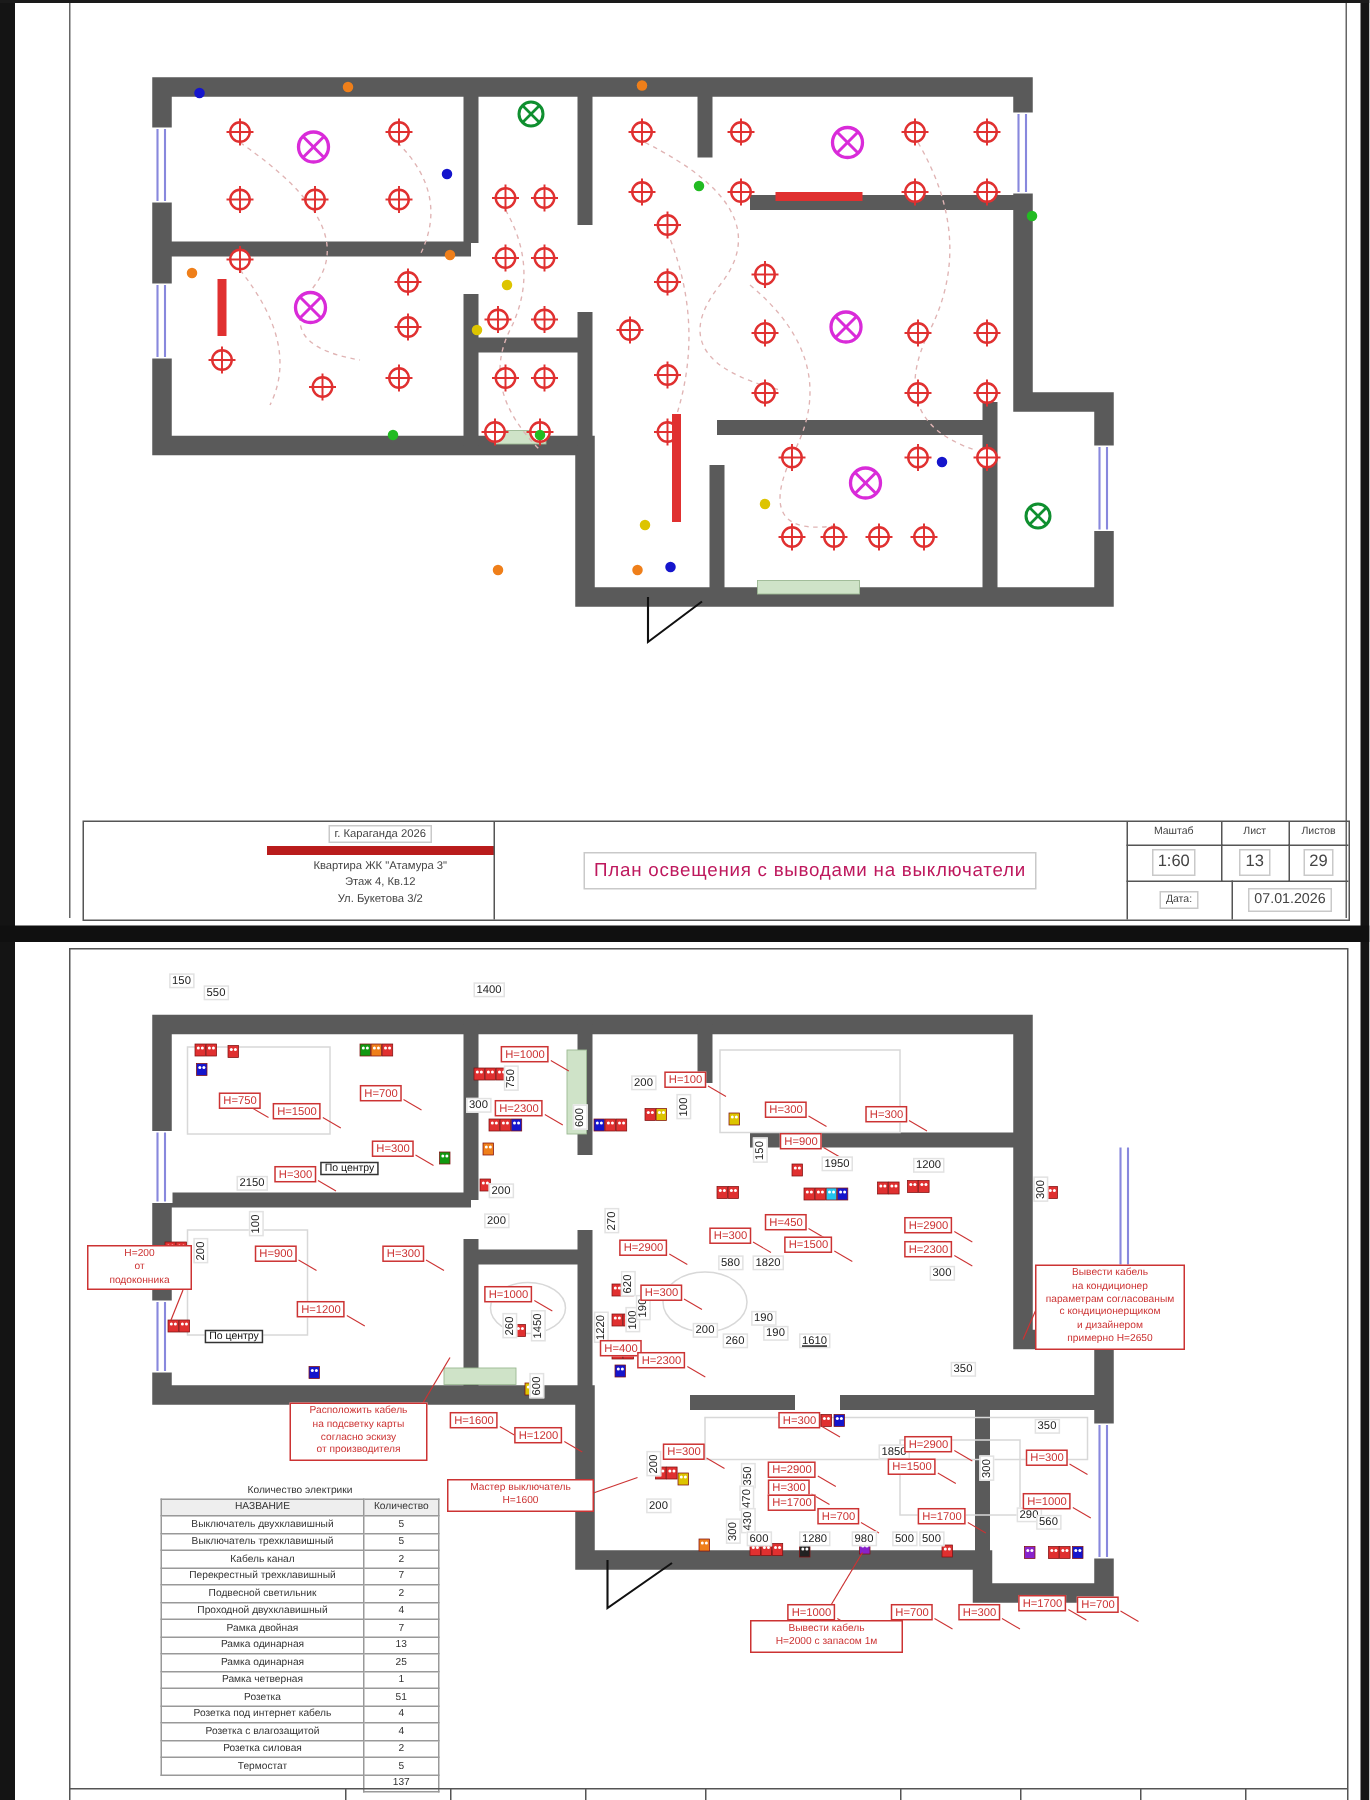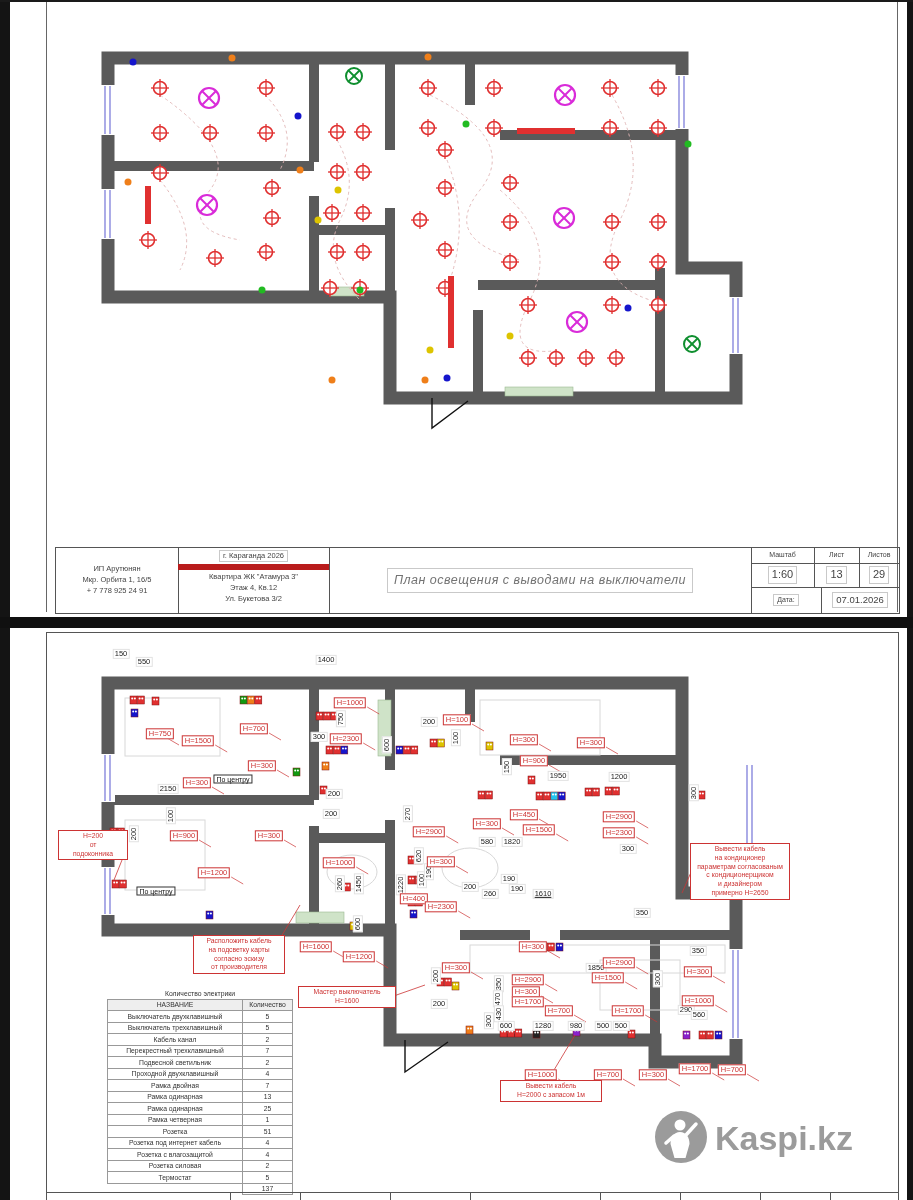--- a/index.html
+++ b/index.html
@@ -20,21 +20,21 @@
     padding:0 2px;white-space:nowrap;transform:translate(-50%,-50%);line-height:1.25;}
   .note{position:absolute;font-size:6.8px;color:#c33;background:#fff;border:1px solid #c33;
     padding:1px 2px;text-align:center;line-height:1.3;}
   .cl{position:absolute;font-size:7px;color:#111;background:#fff;border:1px solid #333;
     padding:0 2px;white-space:nowrap;transform:translate(-50%,-50%);}
   .stamp{position:absolute;left:55px;top:547px;width:843px;height:65px;border:1.5px solid #555;
     color:#444;}
   .stamp .cell{position:absolute;display:flex;align-items:center;justify-content:center;
     text-align:center;font-size:7.5px;line-height:1.45;}
   .vbox{border:0.5px solid #c9c9c9;padding:0 3px;background:#fff;}
-  .btitle{font-size:12.5px;color:#737373;letter-spacing:0.5px;padding:2px 6px;font-style:italic;}
+  .btitle{font-size:12.5px;color:#be185d;letter-spacing:0.5px;padding:2px 6px;}
   #etable{position:absolute;left:107px;top:988px;border-collapse:collapse;
     font-size:6.8px;color:#333;}
   #etable td,#etable th{border:0.6px solid #999;padding:0 2px;height:10.5px;
     text-align:center;font-weight:normal;white-space:nowrap;}
   #etable .tt{border:none;}
   #wm{position:absolute;left:653px;top:1109px;width:240px;height:70px;}
   #wmtext{position:absolute;left:62px;top:10px;font-size:34px;font-weight:bold;color:#9b9b9b;}
   .botline{position:absolute;background:#555;}
 </style>
 </head>
@@ -674,25 +674,20 @@
         <div>и дизайнером</div>
         <div>примерно Н=2650</div>
       </div>
       <div class="note" style="left: 500px; top: 1080px; width: 96px;">
         <div>Вывести кабель</div>
         <div>Н=2000 с запасом 1м</div>
       </div>
     </div>
 
   <div class="stamp">
-    <div class="cell" style="left:0;top:0;width:122px;height:65px;border-right:1px solid #555;flex-direction:column;">
-      <span class="vbox" style="border:none">ИП Арутюнян</span>
-      <span>Мкр. Орбита 1, 16/5</span>
-      <span>+ 7 778 925 24 91</span>
-    </div>
     <div class="cell" style="left:122px;top:0;width:151px;height:16px;border-right:1px solid #555;border-bottom:6px solid #b91c1c;">
       <span class="vbox">г. Караганда 2026</span>
     </div>
     <div class="cell" style="left:122px;top:16px;width:151px;height:49px;border-right:1px solid #555;flex-direction:column;">
       <span>Квартира ЖК "Атамура 3"</span>
       <span>Этаж 4, Кв.12</span>
       <span>Ул. Букетова 3/2</span>
     </div>
     <div class="cell" style="left:273px;top:0;width:422px;height:65px;border-right:1px solid #555;">
       <span class="vbox btitle">План освещения с выводами на выключатели</span>
@@ -794,30 +789,20 @@
           <td>Термостат</td>
           <td>5</td>
         </tr>
         <tr>
           <td style="border:none"></td>
           <td>137</td>
         </tr>
       </tbody>
   </table>
 
-  <div id="wm">
-    <svg width="56" height="56">
-      <circle cx="28" cy="28" r="26" fill="#9b9b9b"></circle>
-      <circle cx="27" cy="16" r="5.5" fill="#fff"></circle>
-      <path d="M27,23 c-6,0 -9.5,5 -9.5,12 l4,14 h11 l4,-14 c0,-7 -3.5,-12 -9.5,-12 z" fill="#fff"></path>
-      <path d="M33,26 L43,15" stroke="#fff" stroke-width="3.5" stroke-linecap="round"></path>
-      <path d="M21,27 L13,34" stroke="#fff" stroke-width="3.5" stroke-linecap="round"></path>
-    </svg>
-    <div id="wmtext">Kaspi.kz</div>
-  </div>
 
   <div id="botstamp">
       <div class="botline" style="left: 46px; top: 1192px; width: 852px; height: 1px;"></div>
       <div class="botline" style="left: 230px; top: 1192px; width: 1px; height: 8px;"></div>
       <div class="botline" style="left: 300px; top: 1192px; width: 1px; height: 8px;"></div>
       <div class="botline" style="left: 390px; top: 1192px; width: 1px; height: 8px;"></div>
       <div class="botline" style="left: 470px; top: 1192px; width: 1px; height: 8px;"></div>
       <div class="botline" style="left: 600px; top: 1192px; width: 1px; height: 8px;"></div>
       <div class="botline" style="left: 680px; top: 1192px; width: 1px; height: 8px;"></div>
       <div class="botline" style="left: 760px; top: 1192px; width: 1px; height: 8px;"></div>

